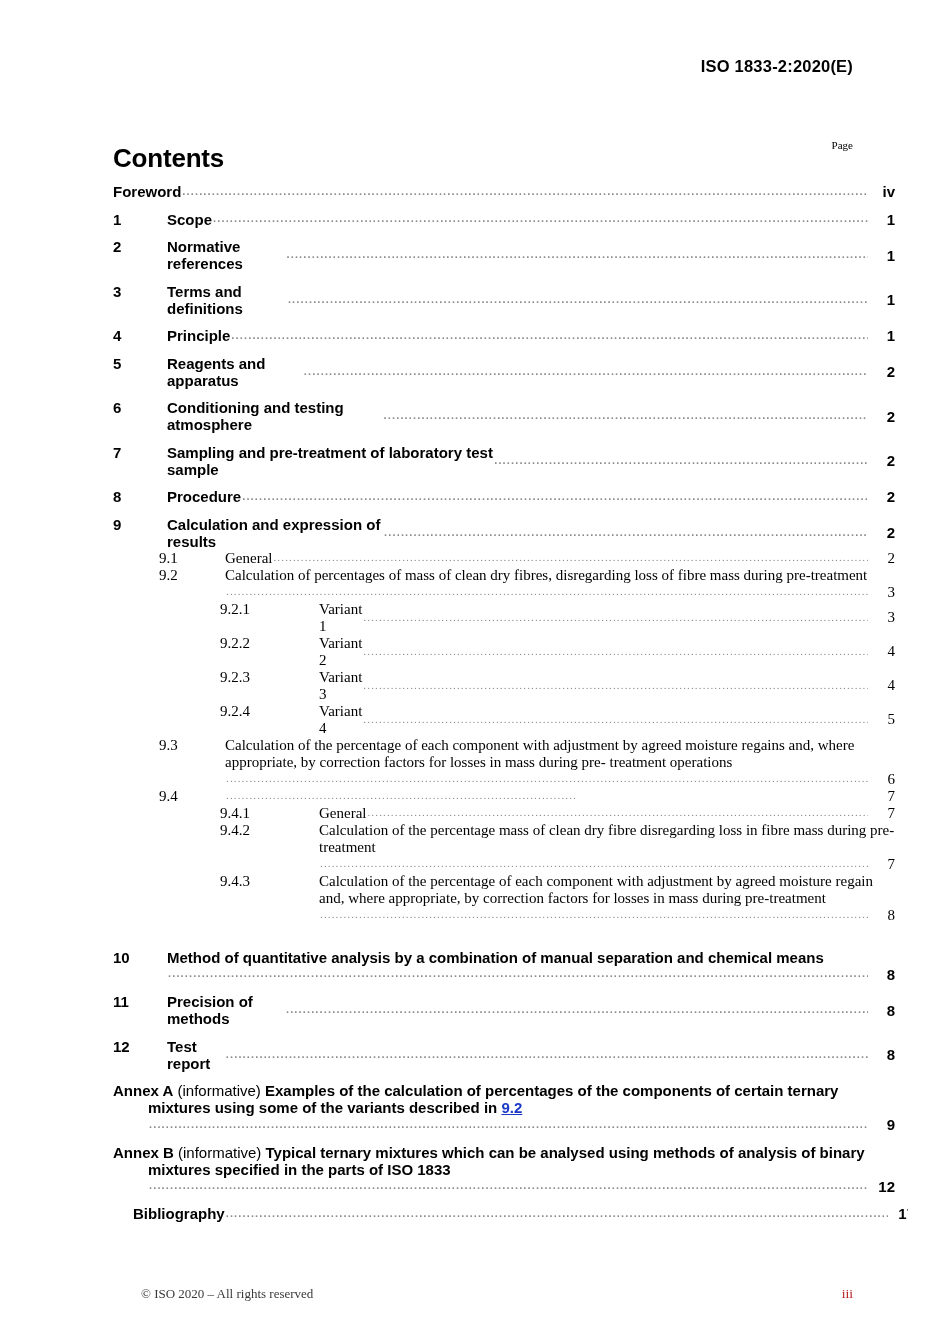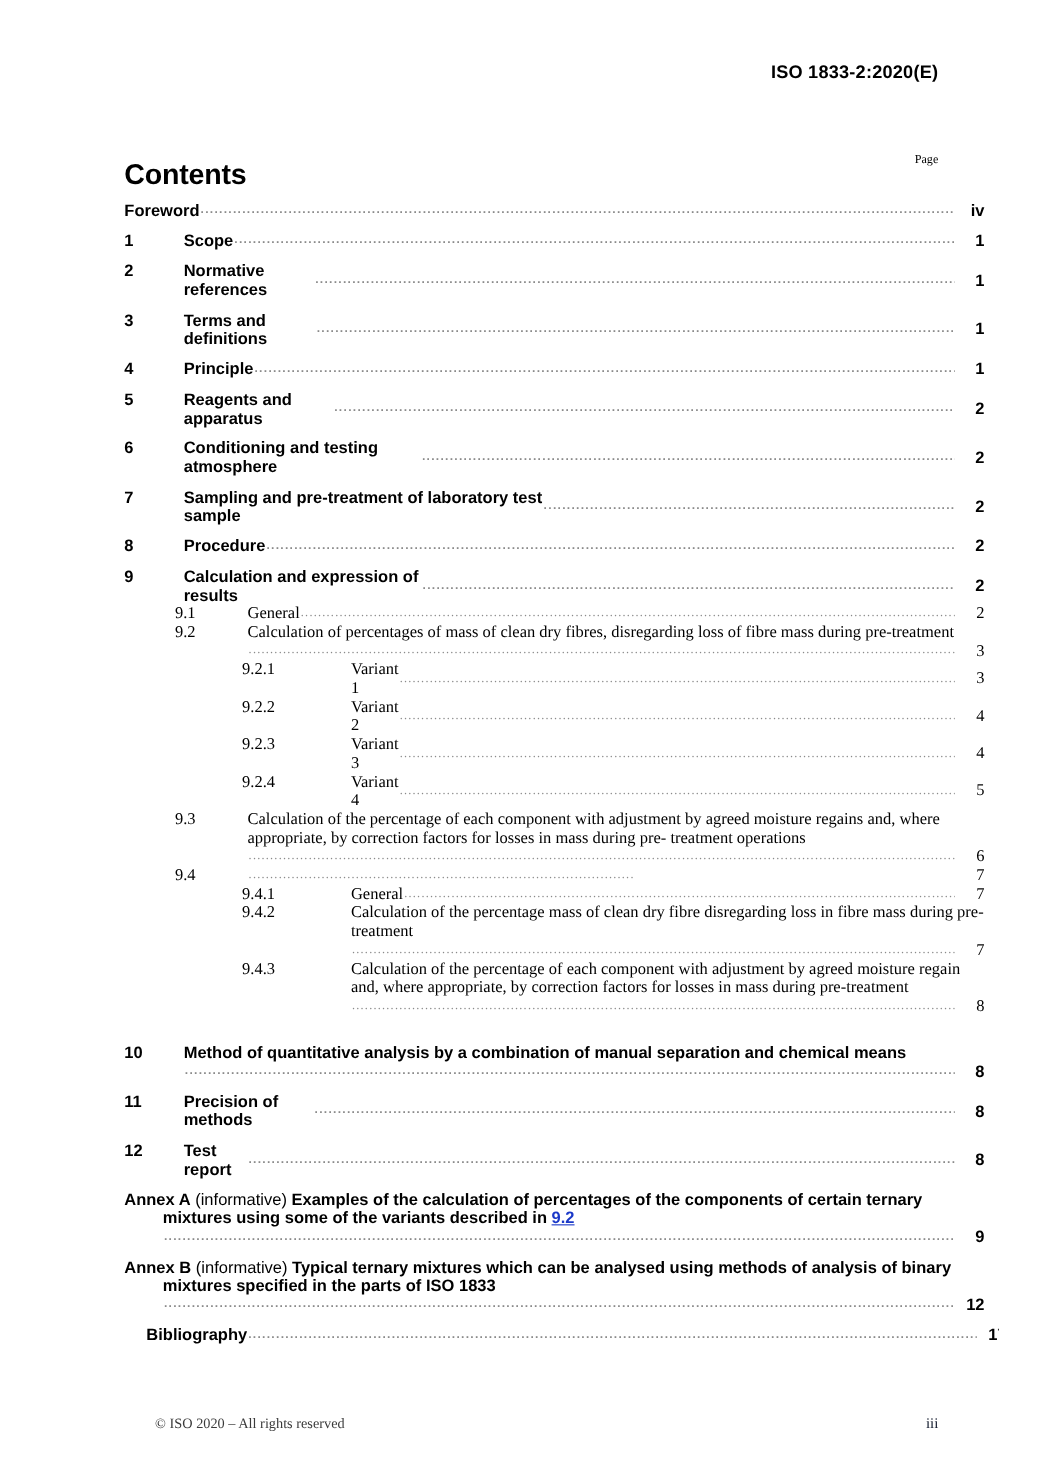--- a/index.html
+++ b/index.html
@@ -180,21 +180,21 @@
     justify-content: space-between;
     align-items: baseline;
     font-family: "Liberation Serif", serif;
     font-size: 13px;
     color: #3a3a3a;
     margin-left: 28px;
   }
   .footer-page {
     font-family: "Liberation Serif", serif;
     font-size: 13.5px;
-    color: #0f172a;
+    color: #b91c1c;
   }
 </style>
 </head>
 <body>
 
 <div class="page">
 
   <div class="doc-header">ISO 1833-2:2020(E)</div>
 
   <div class="title-row">

